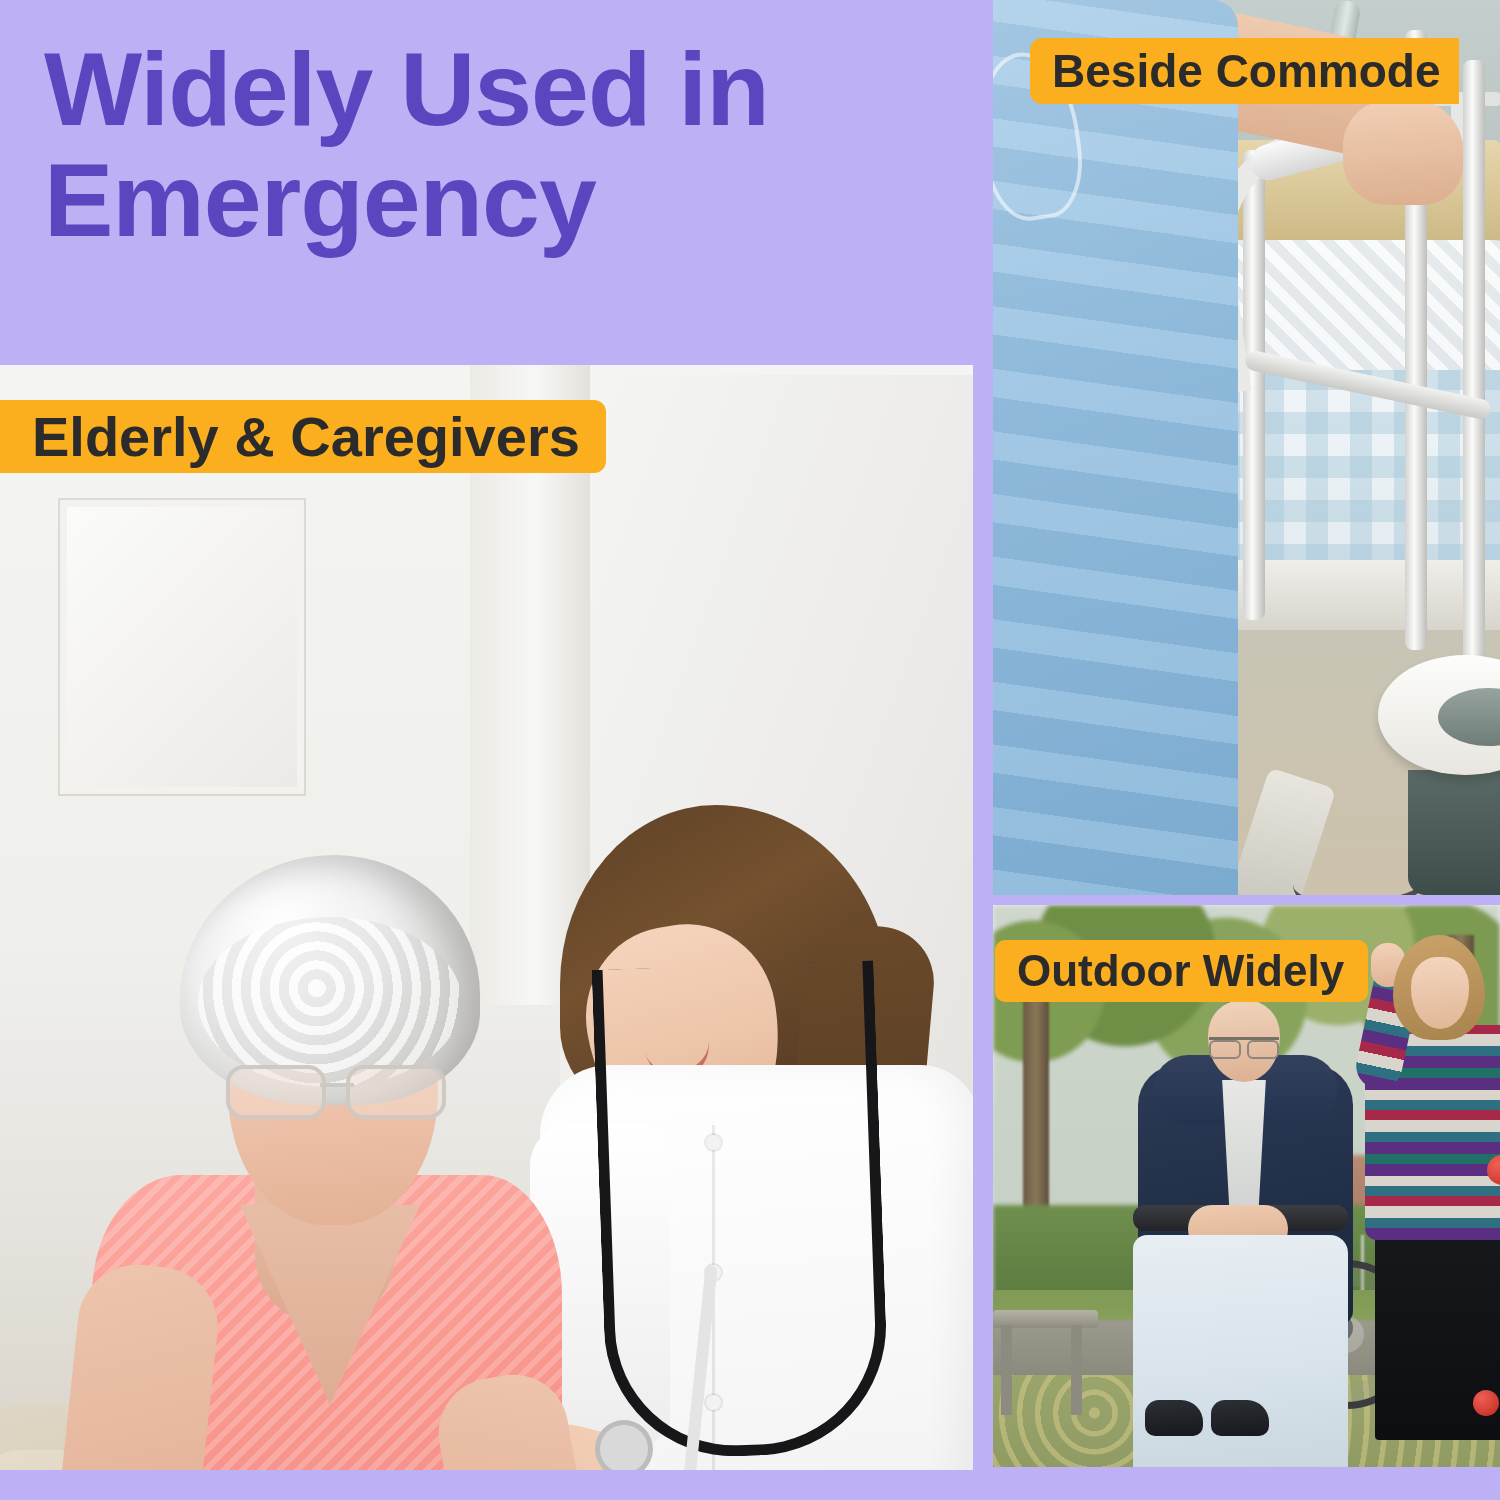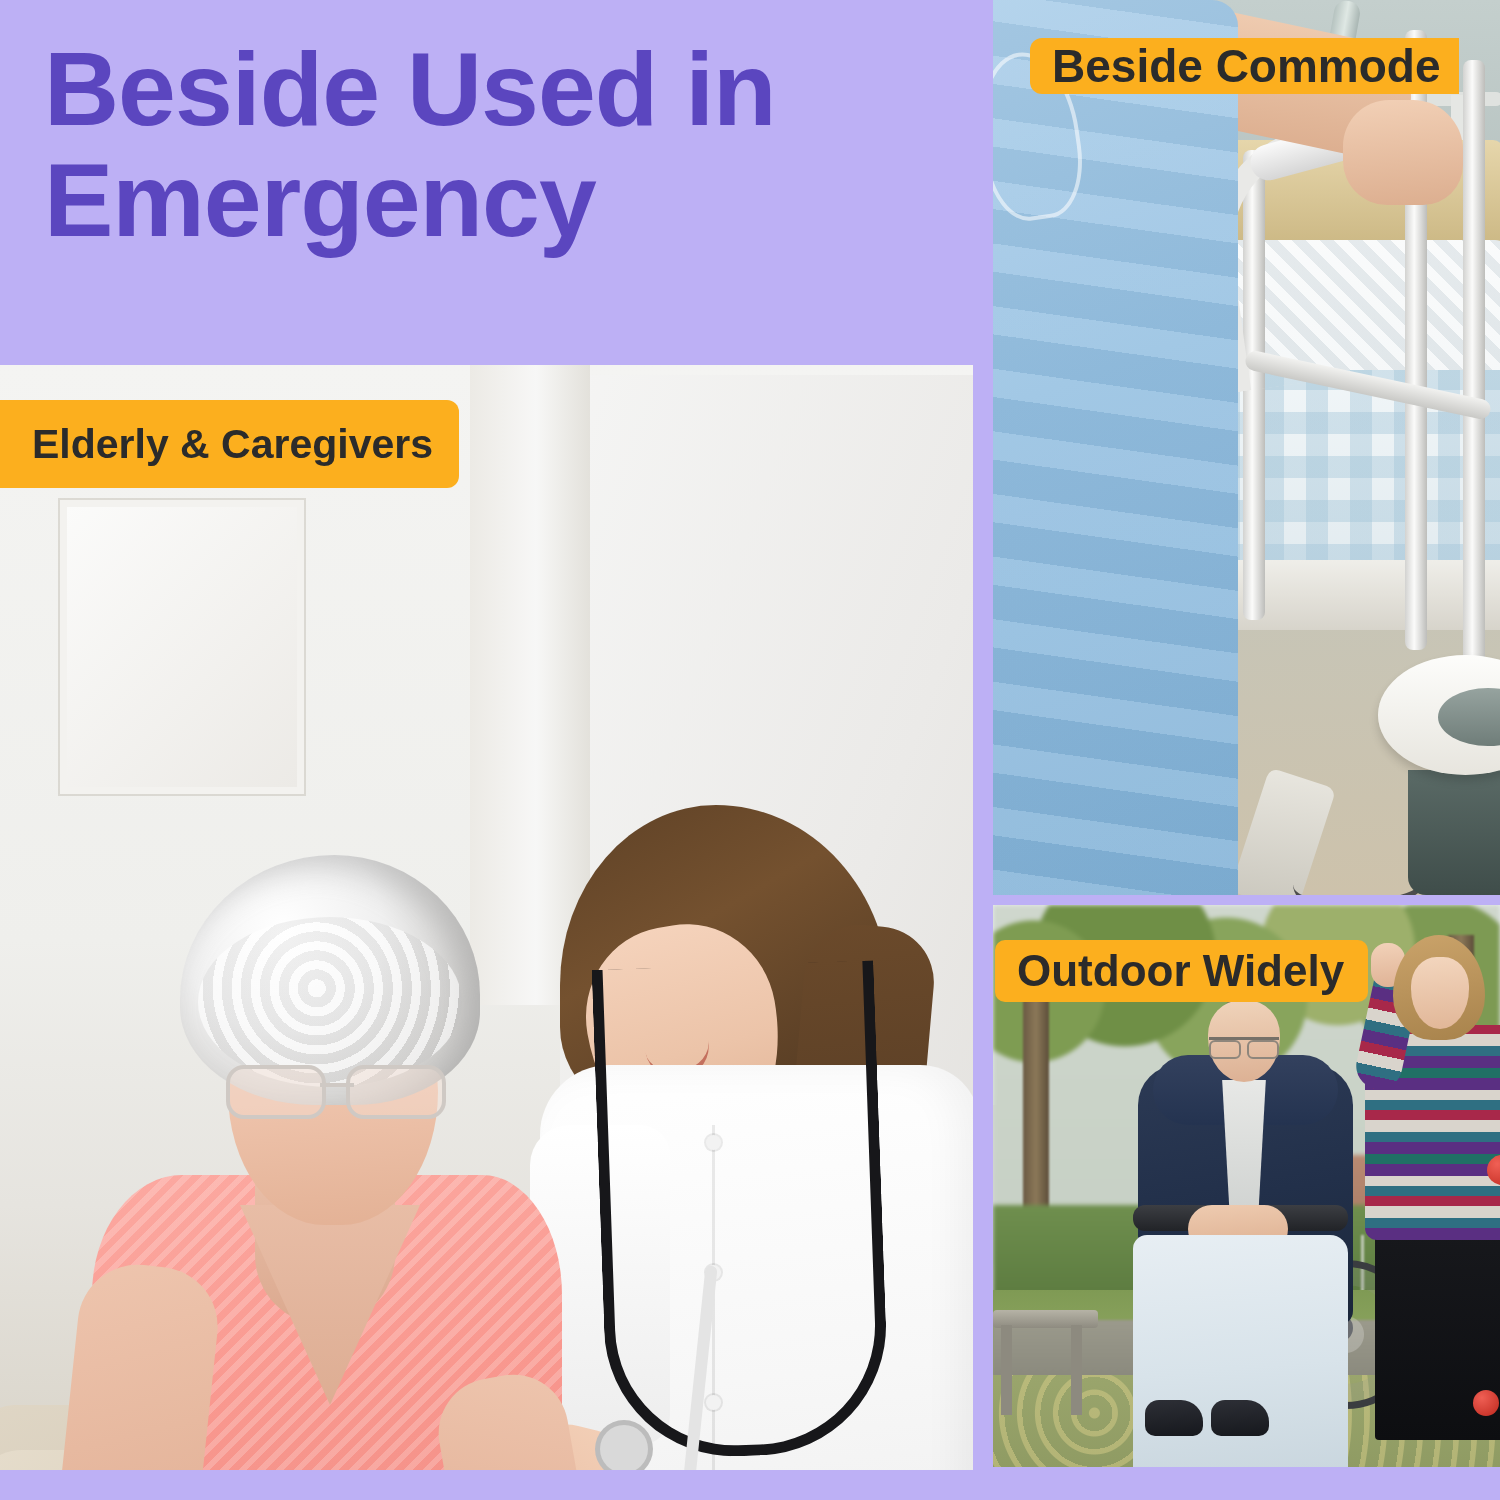--- a/index.html
+++ b/index.html
@@ -50,29 +50,29 @@
     color: #2B2B2B;
     font-family: "Liberation Sans", sans-serif;
     font-weight: bold;
     display: flex;
     align-items: center;
     box-sizing: border-box;
     white-space: nowrap;
   }
   #chip-elderly {
     left: 0px; top: 400px;
-    height: 88px;
-    font-size: 41px;
+    height: 73px;
+    font-size: 56px;
     padding: 0 26px 0 32px;
     border-radius: 0 12px 12px 0;
     z-index: 6;
   }
   #chip-commode {
     left: 1030px; top: 38px;
-    height: 56px;
+    height: 66px;
     font-size: 46px;
     padding: 0 18px 0 22px;
     border-radius: 12px 0 0 12px;
     z-index: 6;
   }
   #chip-outdoor {
     left: 995px; top: 940px;
     height: 62px;
     font-size: 44px;
     padding: 0 24px 0 22px;
@@ -503,21 +503,21 @@
   .womC-ball2 {
     position:absolute; left:480px; top:485px; width:26px; height:26px;
     border-radius:50%; background: radial-gradient(circle at 34% 30%, #ef5f54, #bf281e);
   }
 </style>
 </head>
 <body>
 
 <div id="canvas">
 
-  <div class="headline">Beside Used in
+  <div class="headline">Widely Used in
 Emergency</div>
 
   <div class="panel" id="panel-main">
     <div class="scene">
       <div class="roomA-bg"></div>
       <div class="roomA-screen"></div>
       <div class="roomA-door"></div>
       <div class="roomA-wallpanel"></div>
 
       <div class="roomA-sofa"></div>

